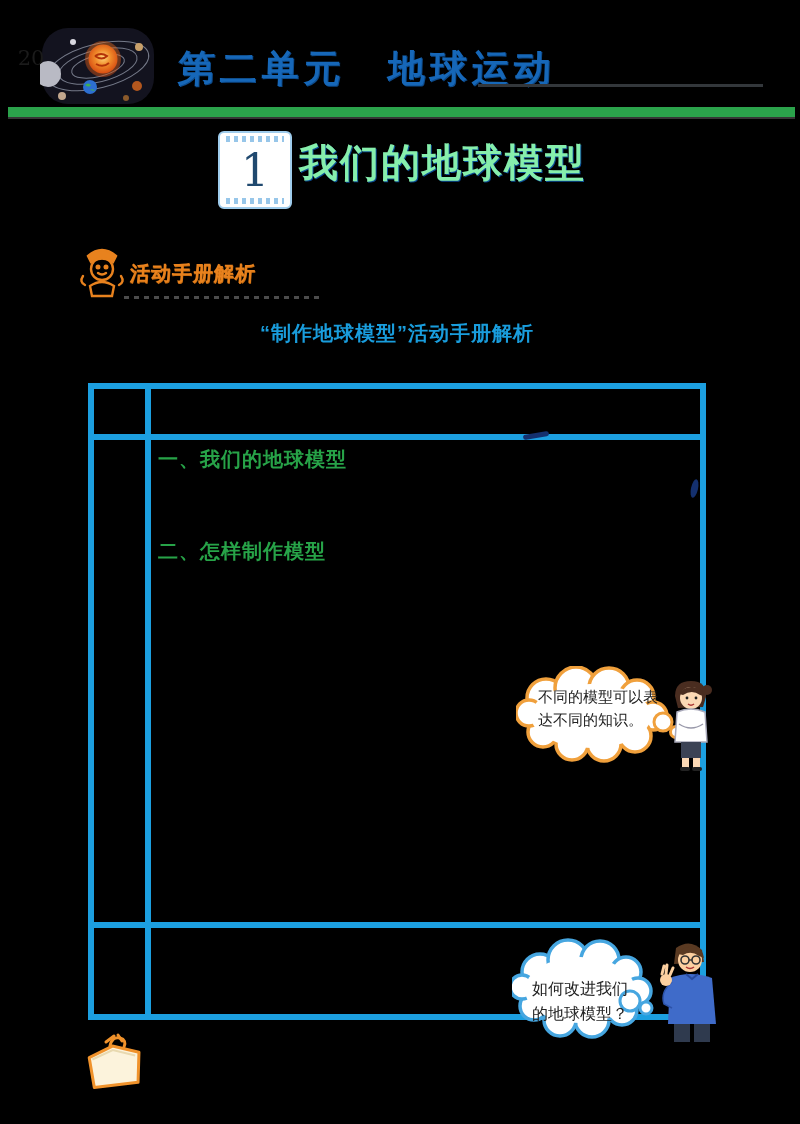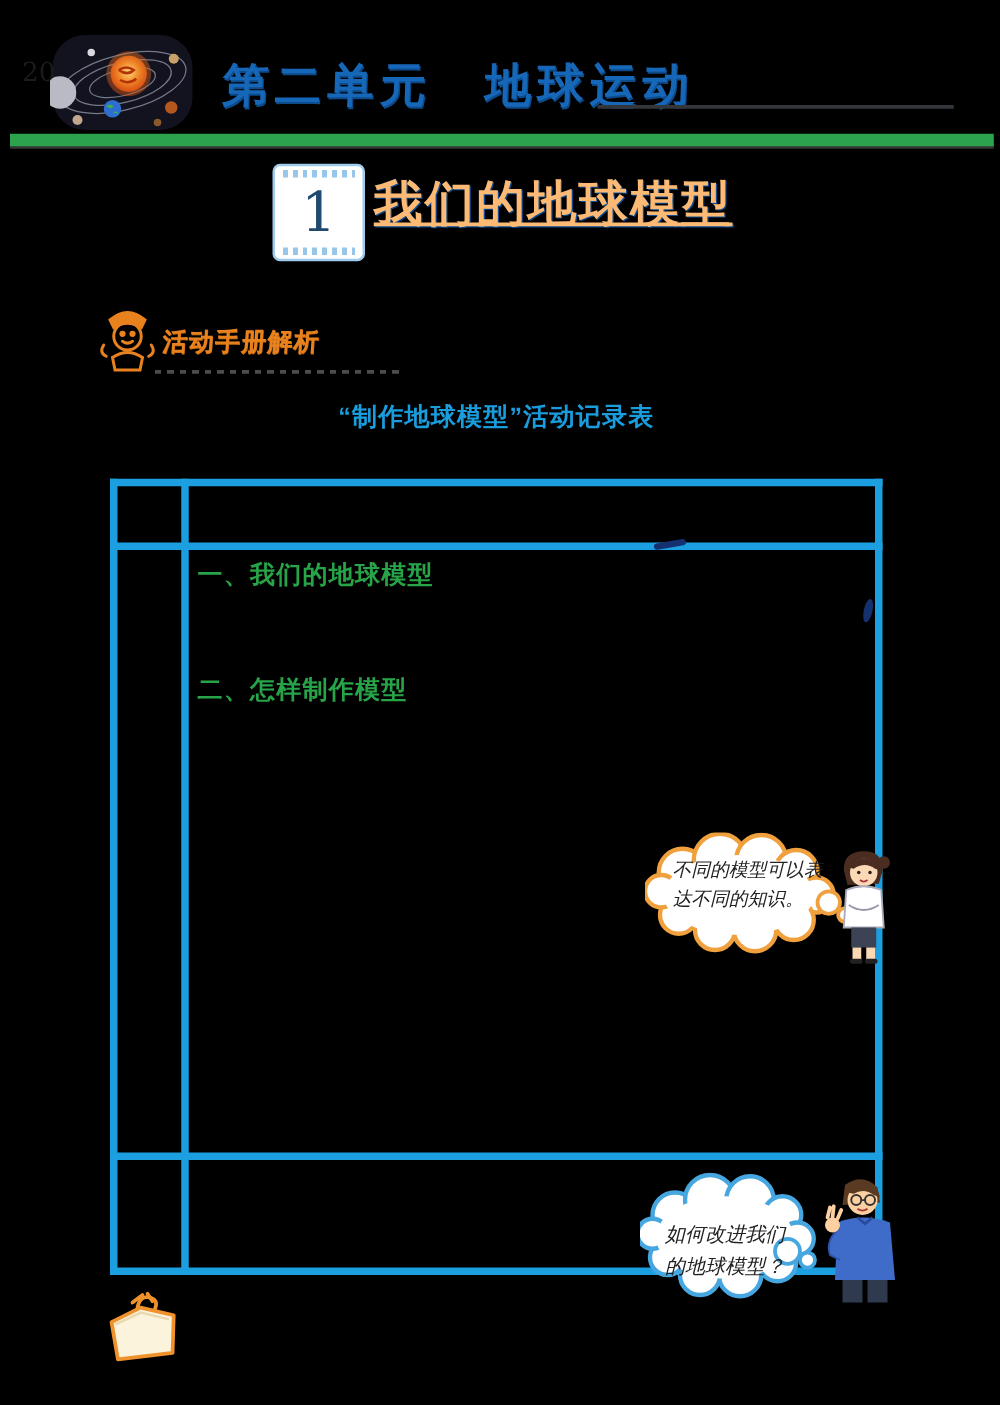--- a/index.html
+++ b/index.html
@@ -16,22 +16,22 @@
         box-shadow:0 2px 0 rgba(120,120,120,.45);}
 
   
   .number-frame{position:absolute;left:218px;top:131px;width:70px;height:74px;background:#fff;
         border:2px solid #9fccec;border-radius:6px;box-shadow:0 0 0 3px #fff inset;
         display:flex;align-items:center;justify-content:center;}
   .number-frame:before,.number-frame:after{content:"";position:absolute;left:6px;right:6px;height:6px;
         background:repeating-linear-gradient(90deg,#7db8e4 0 4px,transparent 4px 8px);opacity:.8;}
   .number-frame:before{top:3px;} .number-frame:after{bottom:3px;}
   .lesson-number{font-family:"DejaVu Serif",serif;font-size:44px;color:#20496f;}
-  .lesson-title{position:absolute;left:299px;top:136px;font-size:39px;font-weight:bold;color:#fdba74;
-        letter-spacing:2px;text-shadow:1px 1px 0 #0a4d96;font-family:"Liberation Serif",serif;text-decoration:underline;}
+  .lesson-title{position:absolute;left:299px;top:136px;font-size:39px;font-weight:bold;color:#86efac;
+        letter-spacing:2px;text-shadow:1px 1px 0 #0a4d96;font-family:"Liberation Serif",serif;}
 
   
   .section-icon{position:absolute;left:78px;top:242px;width:48px;height:58px;}
   .section-label{position:absolute;left:130px;top:260px;font-size:20px;font-weight:bold;color:#e8821e;
         letter-spacing:1px;transform:skewX(-4deg);text-shadow:0.5px 0.5px 0 #c96d10;}
   .section-dots{position:absolute;left:124px;top:296px;width:196px;height:3px;
         background:repeating-linear-gradient(90deg,#8a8a8a 0 5px,transparent 5px 10px);opacity:.55;}
 
   
   .worksheet-title{position:absolute;left:88px;top:320px;width:618px;text-align:center;
@@ -46,21 +46,21 @@
   .ws .b-h1{left:0;top:51px;width:618px;height:6px;}
   .ws .b-h2{left:0;top:539px;width:618px;height:6px;}
   .ws-heading{position:absolute;font-size:20px;font-weight:bold;color:#27a348;letter-spacing:1px;
         font-family:"Liberation Serif",serif;}
   .ws-h1{left:70px;top:63px;} .ws-h2{left:70px;top:155px;}
   .pen-mark{position:absolute;background:#14306e;border-radius:3px;}
   .pen-1{left:435px;top:50px;width:26px;height:5px;transform:rotate(-10deg);}
   .pen-2{left:603px;top:96px;width:7px;height:19px;transform:rotate(12deg);border-radius:50%;}
 
   
-  .bubble{position:absolute;font-style:italic;}
+  .bubble{position:absolute;}
   .bubble-1{left:516px;top:666px;width:172px;height:102px;}
   .bubble-2{left:512px;top:938px;width:152px;height:106px;}
   .bubble-text{position:absolute;color:#222;font-family:"Liberation Serif",serif;line-height:1.55;}
   .bt-1{left:22px;top:20px;width:124px;font-size:15px;}
   .bt-2{left:20px;top:39px;width:100px;font-size:16px;}
   .girl{position:absolute;left:663px;top:676px;width:56px;height:96px;}
   .man{position:absolute;left:636px;top:936px;width:92px;height:110px;}
 
   
   .page-tag{position:absolute;left:84px;top:1032px;width:60px;height:62px;}
@@ -114,21 +114,21 @@
       <circle cx="20" cy="25" r="1.3" fill="#e8821e"></circle>
       <circle cx="28" cy="25" r="1.3" fill="#e8821e"></circle>
       <path d="M20 31 q4 3 8 0"></path>
       <path d="M12 44 q12 -8 24 0 l-2 10 l-20 0 z"></path>
       <path d="M5 34 q-4 6 2 9 M43 34 q4 6 -2 9"></path>
     </g>
   </svg>
   <div class="section-label">活动手册解析</div>
   <div class="section-dots"></div>
 
-  <div class="worksheet-title">“制作地球模型”活动记录表</div>
+  <div class="worksheet-title">“制作地球模型”活动手册解析</div>
 
   <div class="ws">
     <div class="b b-top"></div>
     <div class="b b-bottom"></div>
     <div class="b b-left"></div>
     <div class="b b-right"></div>
     <div class="b b-vdiv"></div>
     <div class="b b-h1"></div>
     <div class="b b-h2"></div>
     <div class="ws-heading ws-h1">一、我们的地球模型</div>

